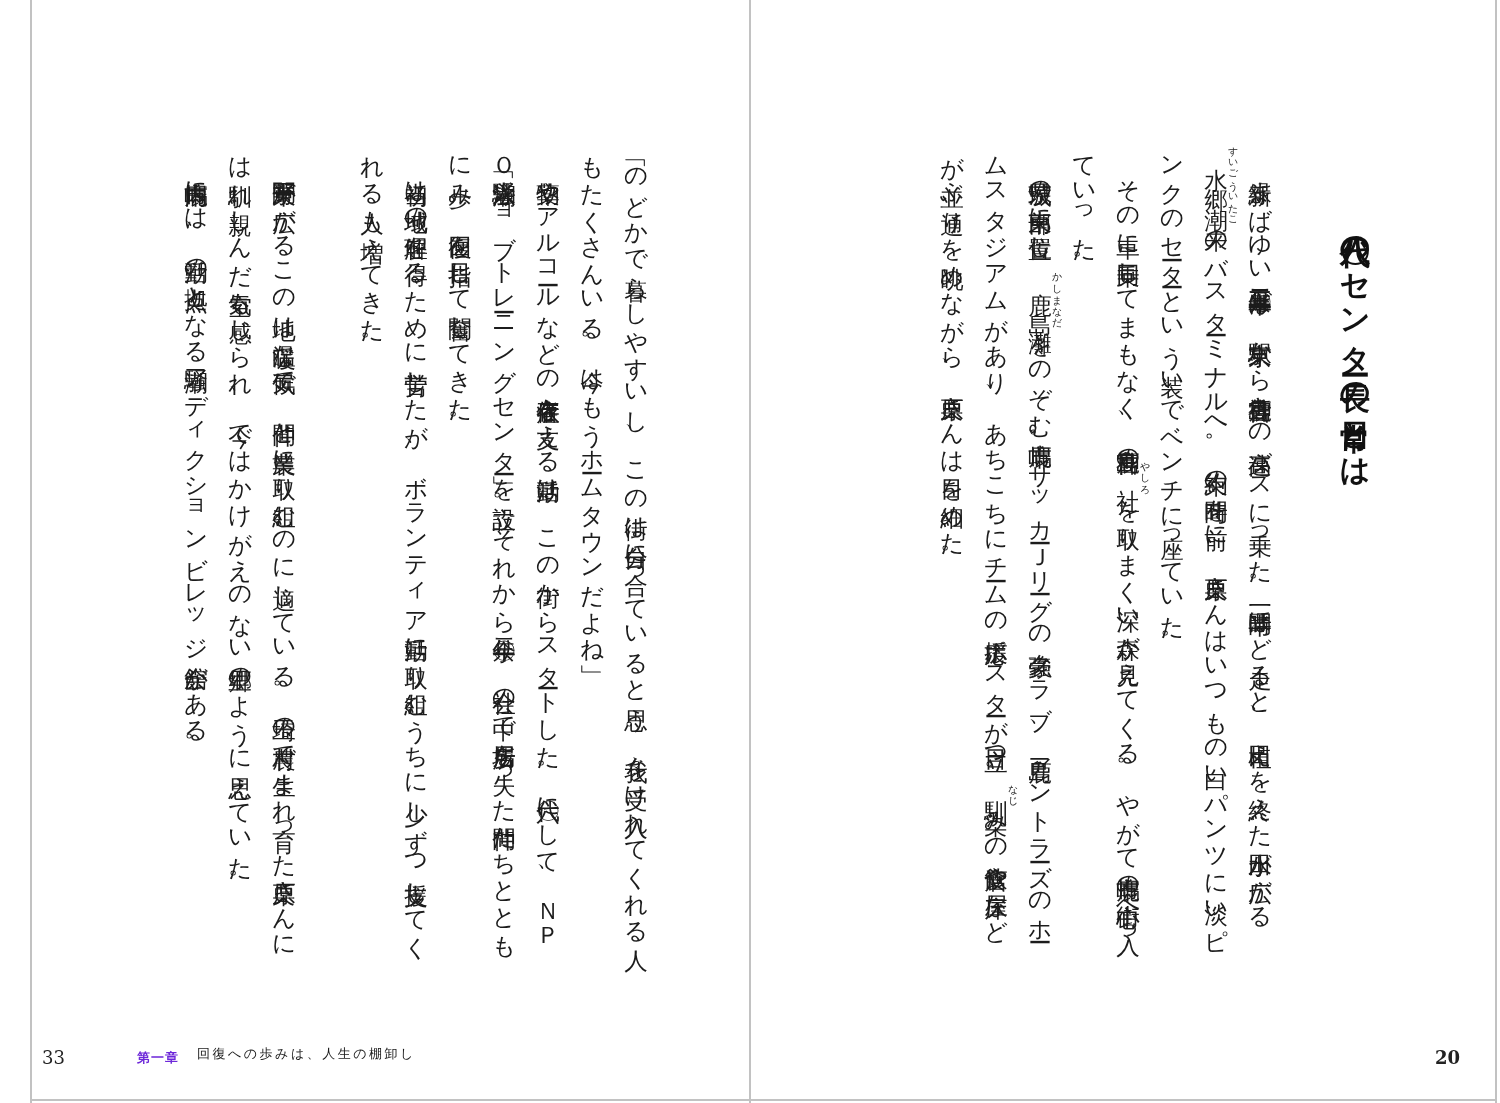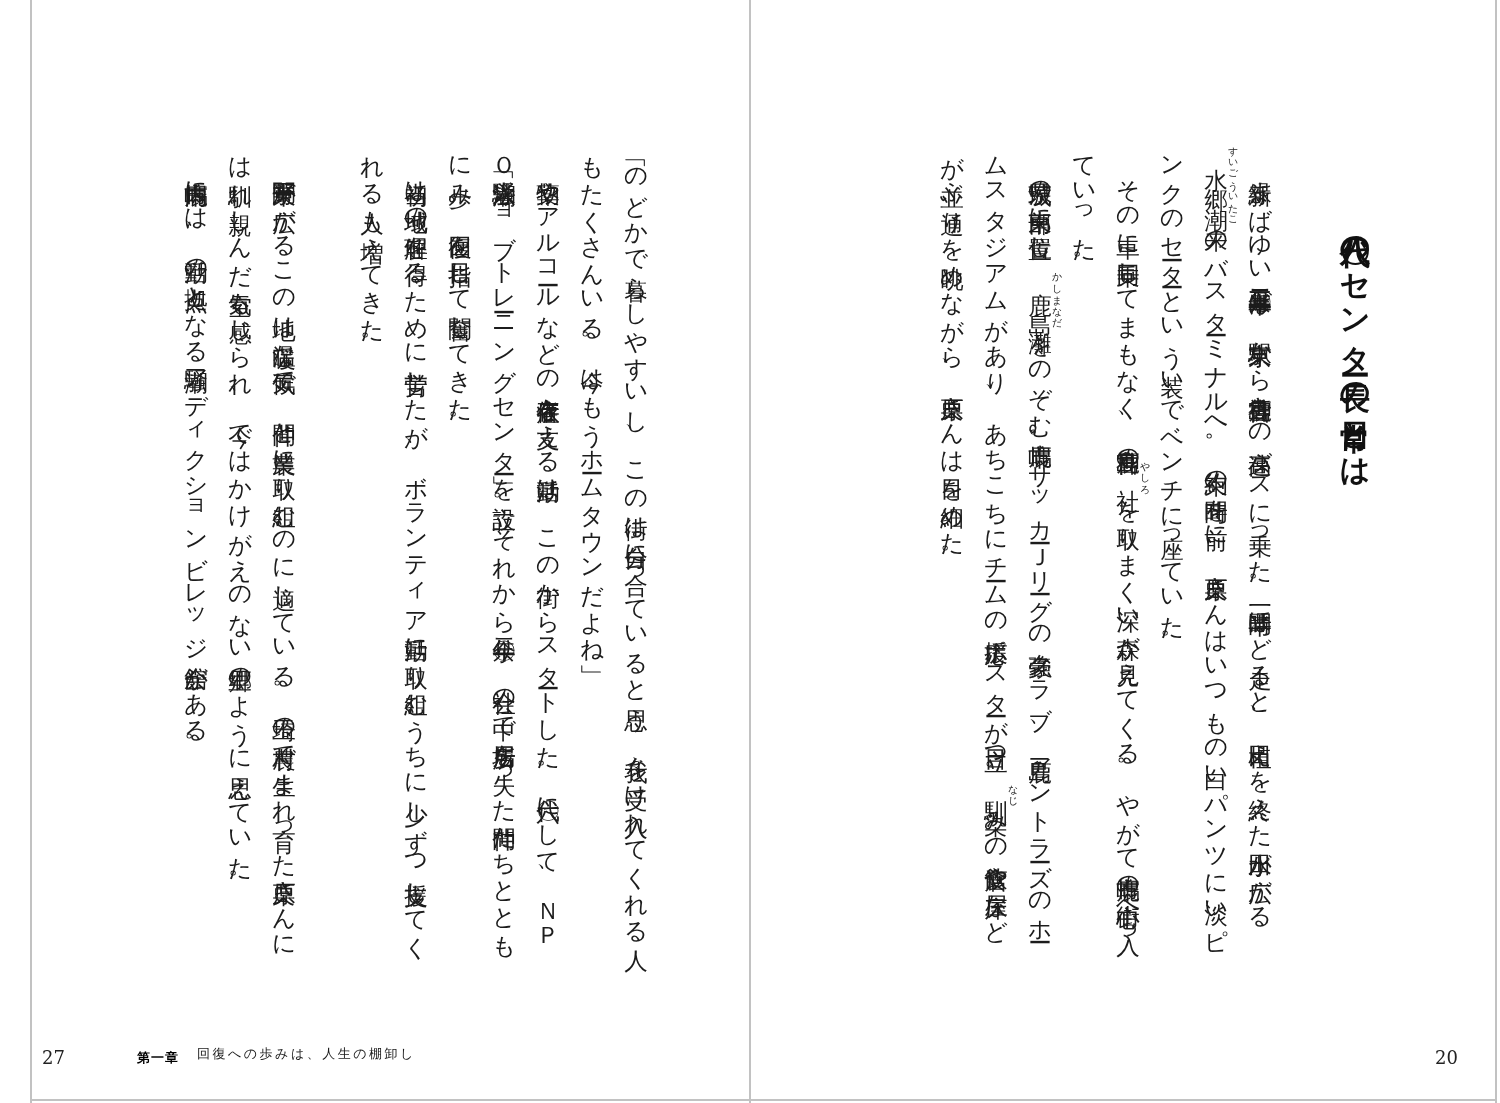--- a/index.html
+++ b/index.html
@@ -72,32 +72,32 @@
   }
 
   .page-number {
     position: absolute;
     font-family: "DejaVu Serif", "Liberation Serif", serif;
     font-size: 18px;
     line-height: 1;
     color: #222222;
   }
   .page-number-left  { left: 42px;  top: 1049px; }
-  .page-number-right { left: 1435px; top: 1049px; }
+  .page-number-right { left: 1435px; top: 1049px; font-weight: bold; }
 
   .running-head-label {
     position: absolute;
     left: 137px;
     top: 1051px;
     font-family: "DejaVu Sans", "Liberation Sans", sans-serif;
     font-weight: 700;
     font-size: 13px;
     line-height: 1;
     letter-spacing: 1px;
-    color: #000000;
+    color: #6d28d9;
   }
   .running-head-title {
     position: absolute;
     left: 197px;
     top: 1046px;
     font-family: "DejaVu Serif", "Liberation Serif", serif;
     font-size: 13px;
     line-height: 1.2;
     letter-spacing: 2.5px;
     color: #1a1a1a;
@@ -127,20 +127,20 @@
 
   <section>
     <div class="page-body body-left">
       <p class="quote">「のどかで暮らしやすいし、この街は自分に合っていると思う。我々を受け入れてくれる人もたくさんいる。今はもうホームタウンだよね」</p>
       <p>薬物やアルコールなどの依存症者を支える活動は、この街からスタートした。六〇代にして、ＮＰＯ法人「潮騒ジョブトレーニングセンター」を設立。それから二〇年余り、社会の中で居場所を失った仲間たちとともに歩み、回復を目指して奮闘してきた。</p>
       <p>当初は地域の理解を得るために苦労したが、ボランティア活動に取り組むうちに少しずつ支援してくれる人も増えてきた。</p>
       <p class="section-gap">関東平野が広がるこの地は温暖な気候で、仲間と農業に取り組むのに適している。埼玉の農村で生まれ育った栗原さんには馴れ親しんだ空気も感じられ、今ではかけがえのない郷里のように思えていた。</p>
       <p>鹿嶋市内には、活動の拠点となる潮騒アディクションビレッジ会館がある。</p>
     </div>
 
-    <div class="page-number page-number-left">27</div>
+    <div class="page-number page-number-left">33</div>
 
     <div class="running-head-label">第一章</div>
 
     <div class="running-head-title">回復への歩みは、人生の棚卸し</div>
   </section>
 
 </div>
 
 </body></html>

